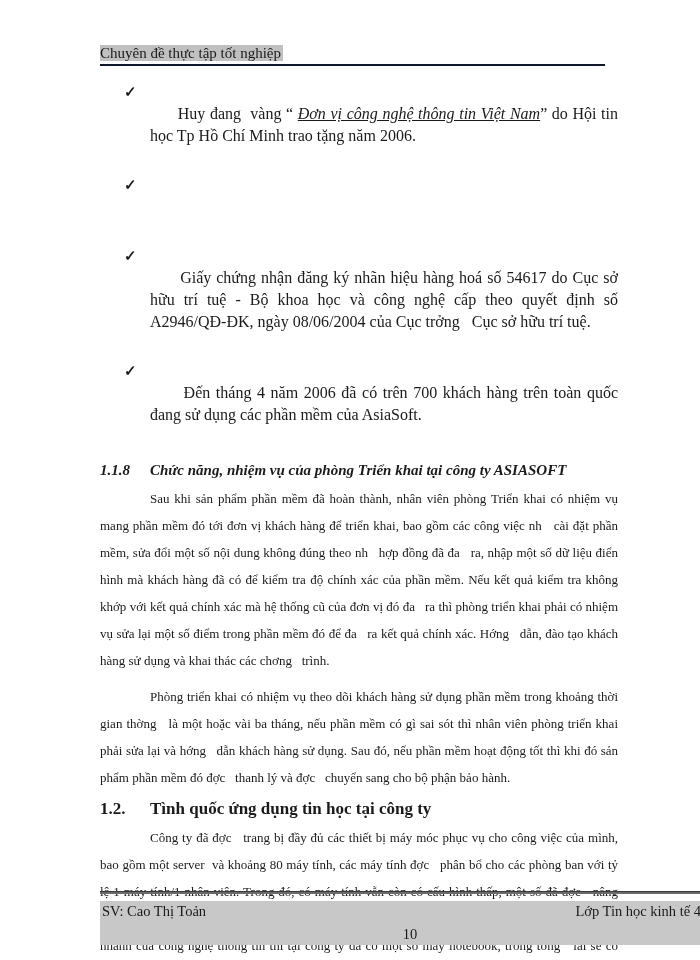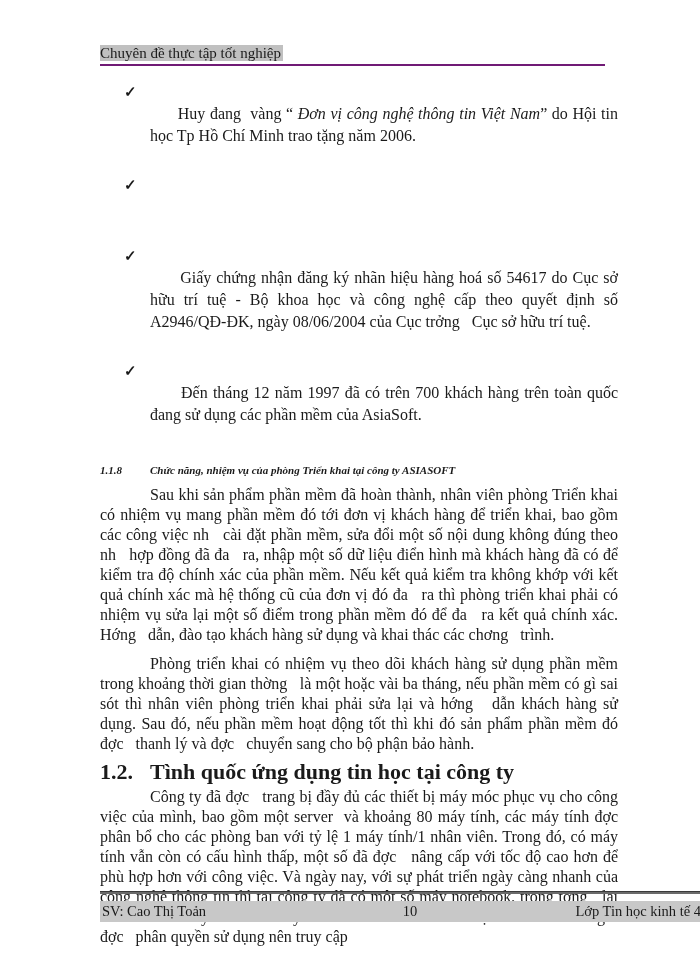--- a/index.html
+++ b/index.html
@@ -8,21 +8,21 @@
     width: 700px; height: 960px;
     font-family: "Liberation Serif", "DejaVu Serif", serif;
     color: #1a1a1a;
     position: relative;
     overflow: hidden;
   }
   .page { position: relative; width: 700px; height: 960px; padding: 44px 82px 0 100px; background: #fff; }
 
   .running-head {
     width: 505px;
-    border-bottom: 2px solid #701a75;
+    border-bottom: 2px solid #0f172a;
     padding-bottom: 2px;
   }
   .running-head .hl {
     background: #c0c0c0;
     font-size: 15px;
     line-height: 18px;
     padding: 0 2px 0 0;
   }
 
   .bullets { list-style: none; margin-top: 15px; }
@@ -35,54 +35,54 @@
     white-space: pre-wrap;
     margin-bottom: 5px;
   }
   .bullets li .check {
     position: absolute;
     left: 24px; top: 0;
     font-size: 15px;
     font-weight: bold;
     white-space: normal;
   }
-  .bullets li .it { font-style: italic; }
+  .bullets li .it { font-style: italic; text-decoration: underline; }
 
   .section-head {
     display: flex;
     font-weight: bold;
-    font-size: 11px;
+    font-size: 15px;
     line-height: 18px;
   }
   .section-head .num { flex: 0 0 50px; }
   .section-head .title { flex: 1; text-align: justify; }
   .section-head.italic { font-style: italic; margin: 13px 0 6px; }
-  .section-head.upright { margin: 4px 0 6px; font-size: 22px; }
+  .section-head.upright { margin: 4px 0 6px; font-size: 17px; }
 
   p.body {
-    font-size: 16px;
-    line-height: 20px;
+    font-size: 13px;
+    line-height: 27px;
     text-align: justify;
     text-indent: 50px;
     white-space: pre-wrap;
     margin-bottom: 9px;
   }
 
   .footer { position: absolute; left: 100px; top: 891px; width: 620px; }
   .footer-rule { height: 3px; background: #6b6b6b; border-top: 1px solid #3a3a3a; }
   .footer-row {
     display: flex;
     margin-top: 7px;
     background: #c8c8c8;
     font-size: 14.5px;
     line-height: 21px;
     padding: 0 2px;
   }
   .footer-row .l { flex: 1.3; text-align: left; }
-  .footer-row .c { flex: 0.5; text-align: center; }
+  .footer-row .c { flex: 0.5; text-align: center; margin-top: 23px; }
   .footer-row .r { flex: 1.3; text-align: right; }
 </style>
 </head>
 <body>
 
 <div class="page">
 
   <div class="running-head">
     <span class="hl">Chuyên đề thực tập tốt nghiệp</span>
   </div>
@@ -91,21 +91,21 @@
     <li>
       <span class="check">✓</span><span>Huy đang  vàng “ </span><span class="it">Đơn vị công nghệ thông tin Việt Nam</span><span>” do Hội tin học Tp Hồ Chí Minh trao tặng năm 2006.</span>
     </li>
     <li>
       <span class="check">✓</span>
     </li>
     <li>
       <span class="check">✓</span><span>Giấy chứng nhận đăng ký nhãn hiệu hàng hoá số 54617 do Cục sở hữu trí tuệ - Bộ khoa học và công nghệ cấp theo quyết định số A2946/QĐ-ĐK, ngày 08/06/2004 của Cục trởng   Cục sở hữu trí tuệ.</span>
     </li>
     <li>
-      <span class="check">✓</span><span>Đến tháng 12 năm 1997 đã có trên 700 khách hàng trên toàn quốc đang sử dụng các phần mềm của AsiaSoft.</span>
+      <span class="check">✓</span><span>Đến tháng 4 năm 2006 đã có trên 700 khách hàng trên toàn quốc đang sử dụng các phần mềm của AsiaSoft.</span>
     </li>
   </ul>
 
   <div class="section-head italic">
     <span class="num">1.1.8</span>
     <span class="title">Chức năng, nhiệm vụ của phòng Triển khai tại công ty ASIASOFT</span>
   </div>
 
   <p class="body">Sau khi sản phẩm phần mềm đã hoàn thành, nhân viên phòng Triển khai có nhiệm vụ mang phần mềm đó tới đơn vị khách hàng để triển khai, bao gồm các công việc nh   cài đặt phần mềm, sửa đổi một số nội dung không đúng theo nh   hợp đồng đã đa   ra, nhập một số dữ liệu điển hình mà khách hàng đã có để kiểm tra độ chính xác của phần mềm. Nếu kết quả kiểm tra không khớp với kết quả chính xác mà hệ thống cũ của đơn vị đó đa   ra thì phòng triển khai phải có nhiệm vụ sửa lại một số điểm trong phần mềm đó để đa   ra kết quả chính xác. Hớng   dẫn, đào tạo khách hàng sử dụng và khai thác các chơng   trình.</p>
 

